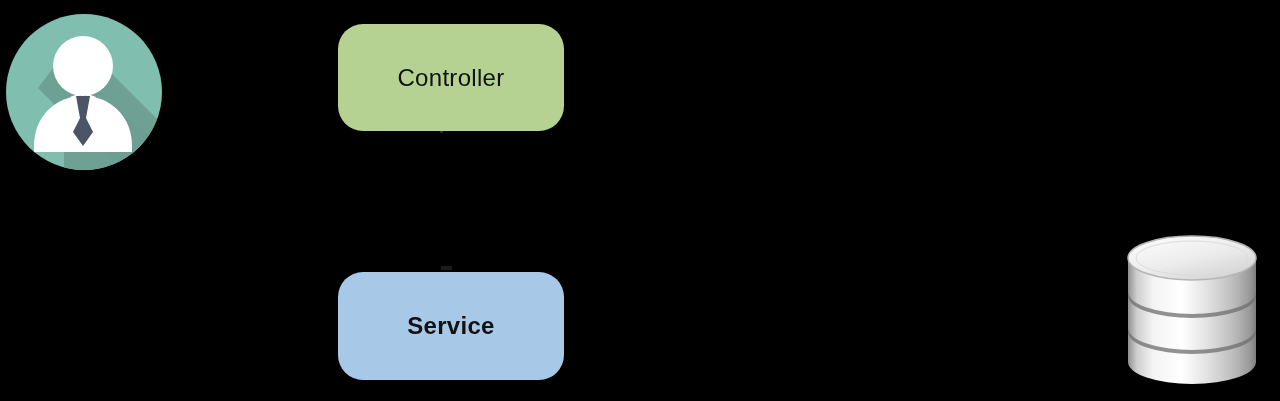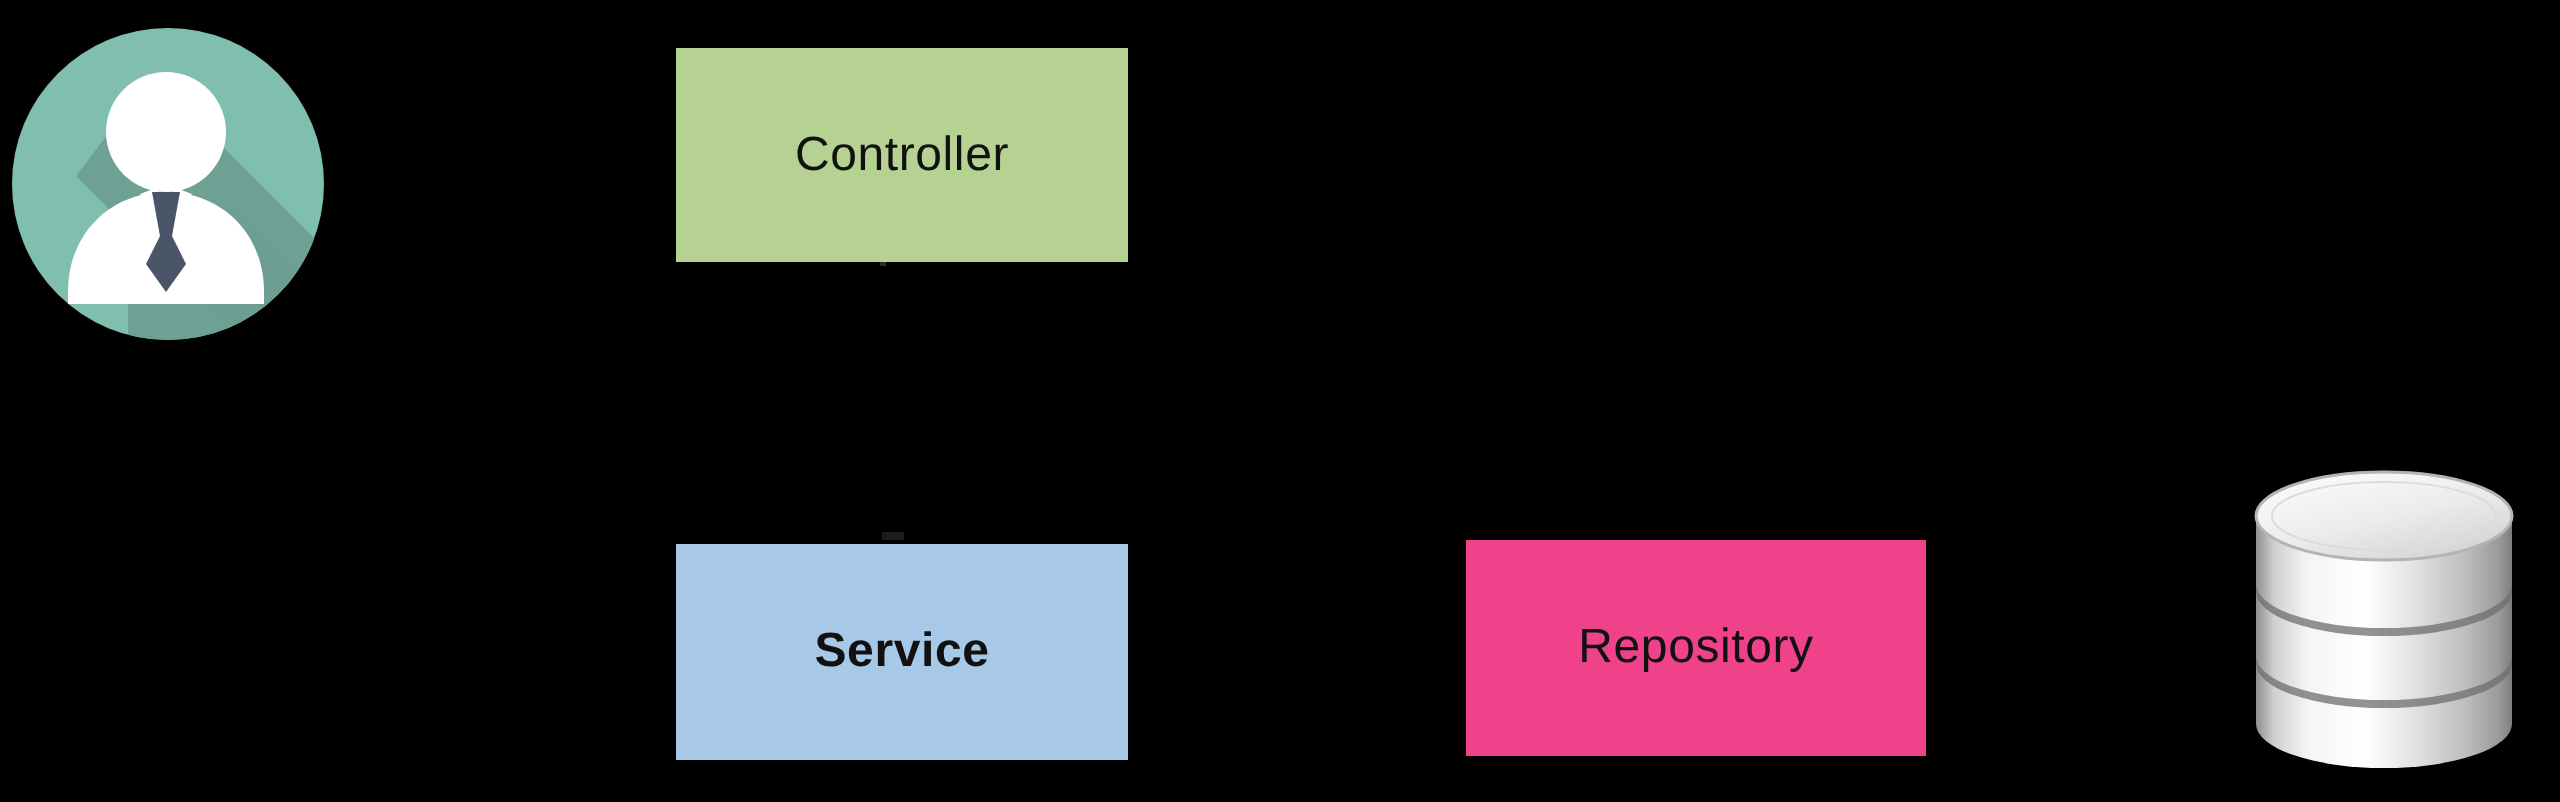--- a/index.html
+++ b/index.html
@@ -24,20 +24,21 @@
     position: absolute;
     display: flex;
     align-items: center;
     justify-content: center;
     box-sizing: border-box;
     color: #111111;
     font-size: 24px;
     font-family: "Liberation Sans", sans-serif;
     letter-spacing: 0.3px;
     line-height: 1;
+    border-radius: 25px;
     -webkit-font-smoothing: antialiased;
   }
   .node-label {
     display: block;
     text-align: center;
     white-space: nowrap;
   }
 
   
   #user-actor {
@@ -100,23 +101,20 @@
   </div>
 
   <div class="arrow-artifact" style="left:440px; top:131px; width:3px; height:2px;"></div>
 
   <div class="arrow-artifact" style="left:441px; top:266px; width:11px; height:4px; background:#1c1c1c;"></div>
 
   <div class="node-box" id="service-node" style="left:338px; top:272px; width:226px; height:108px; background:#a8c8e8;font-weight:bold;">
     <span class="node-label">Service</span>
   </div>
 
-  <div class="node-box" id="repository-node" style="left:733px; top:270px; width:230px; height:108px; background:#f0428a;">
-    <span class="node-label">Repository</span>
-  </div>
 
   <div id="database-node">
     <svg class="db-svg" viewBox="0 0 148 152">
       <defs>
         <linearGradient id="bodyGrad" x1="0" y1="0" x2="1" y2="0">
           <stop offset="0%" stop-color="#8f8f8f"></stop>
           <stop offset="7%" stop-color="#cfcfcf"></stop>
           <stop offset="20%" stop-color="#f4f4f4"></stop>
           <stop offset="42%" stop-color="#ffffff"></stop>
           <stop offset="62%" stop-color="#e2e2e2"></stop>

